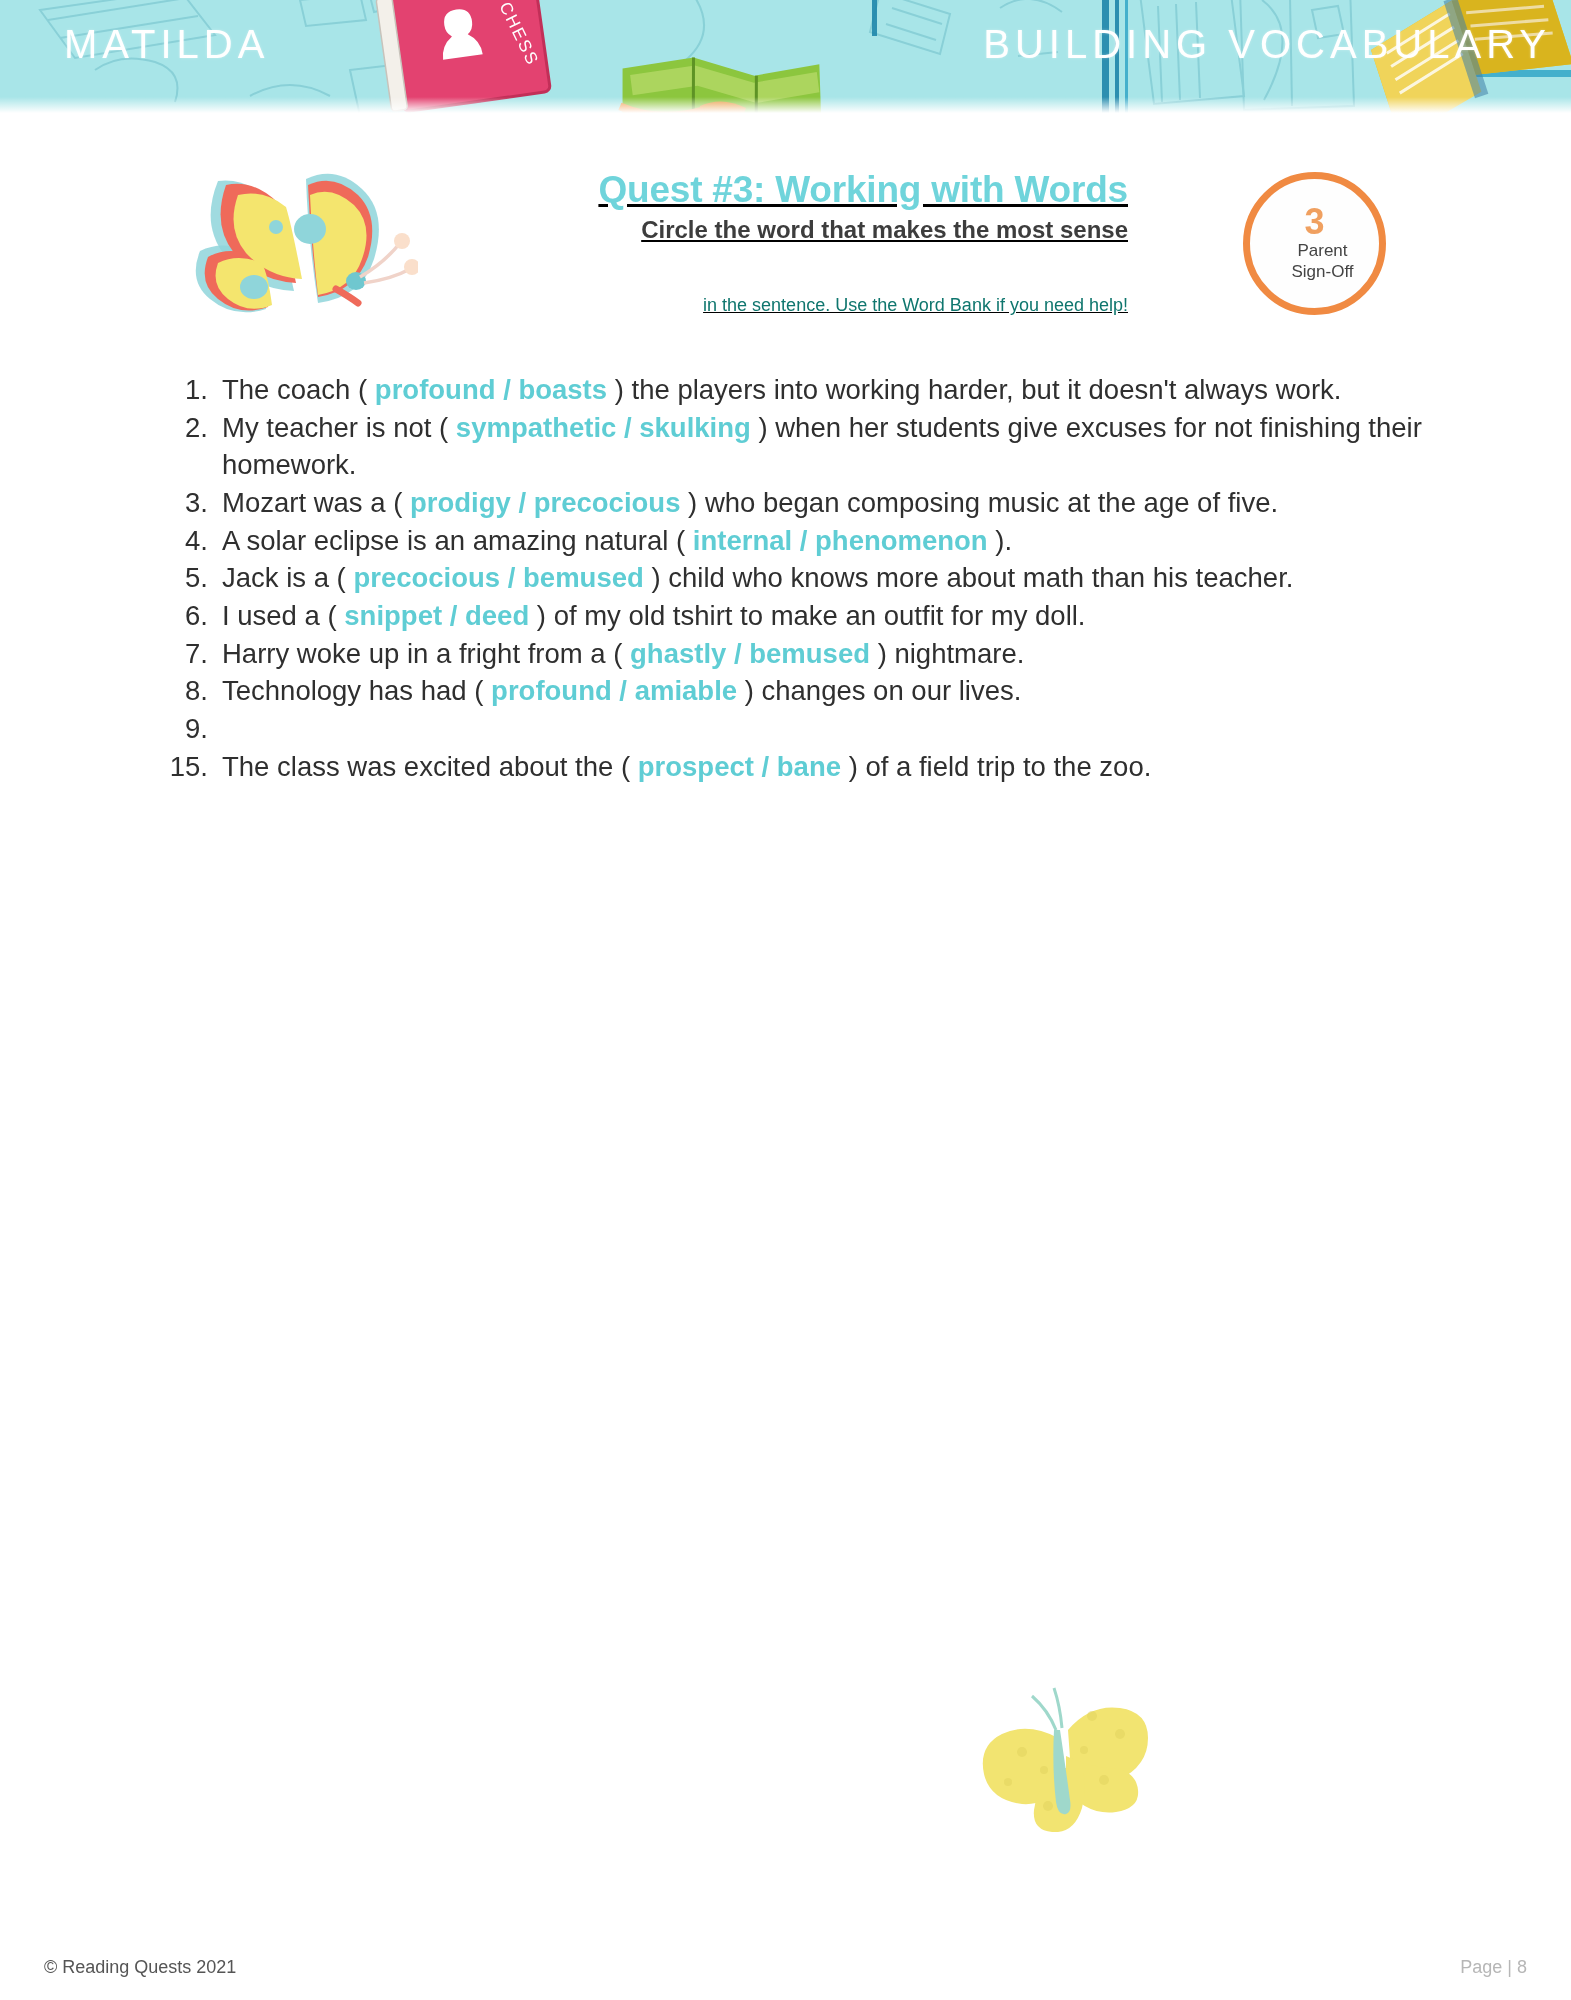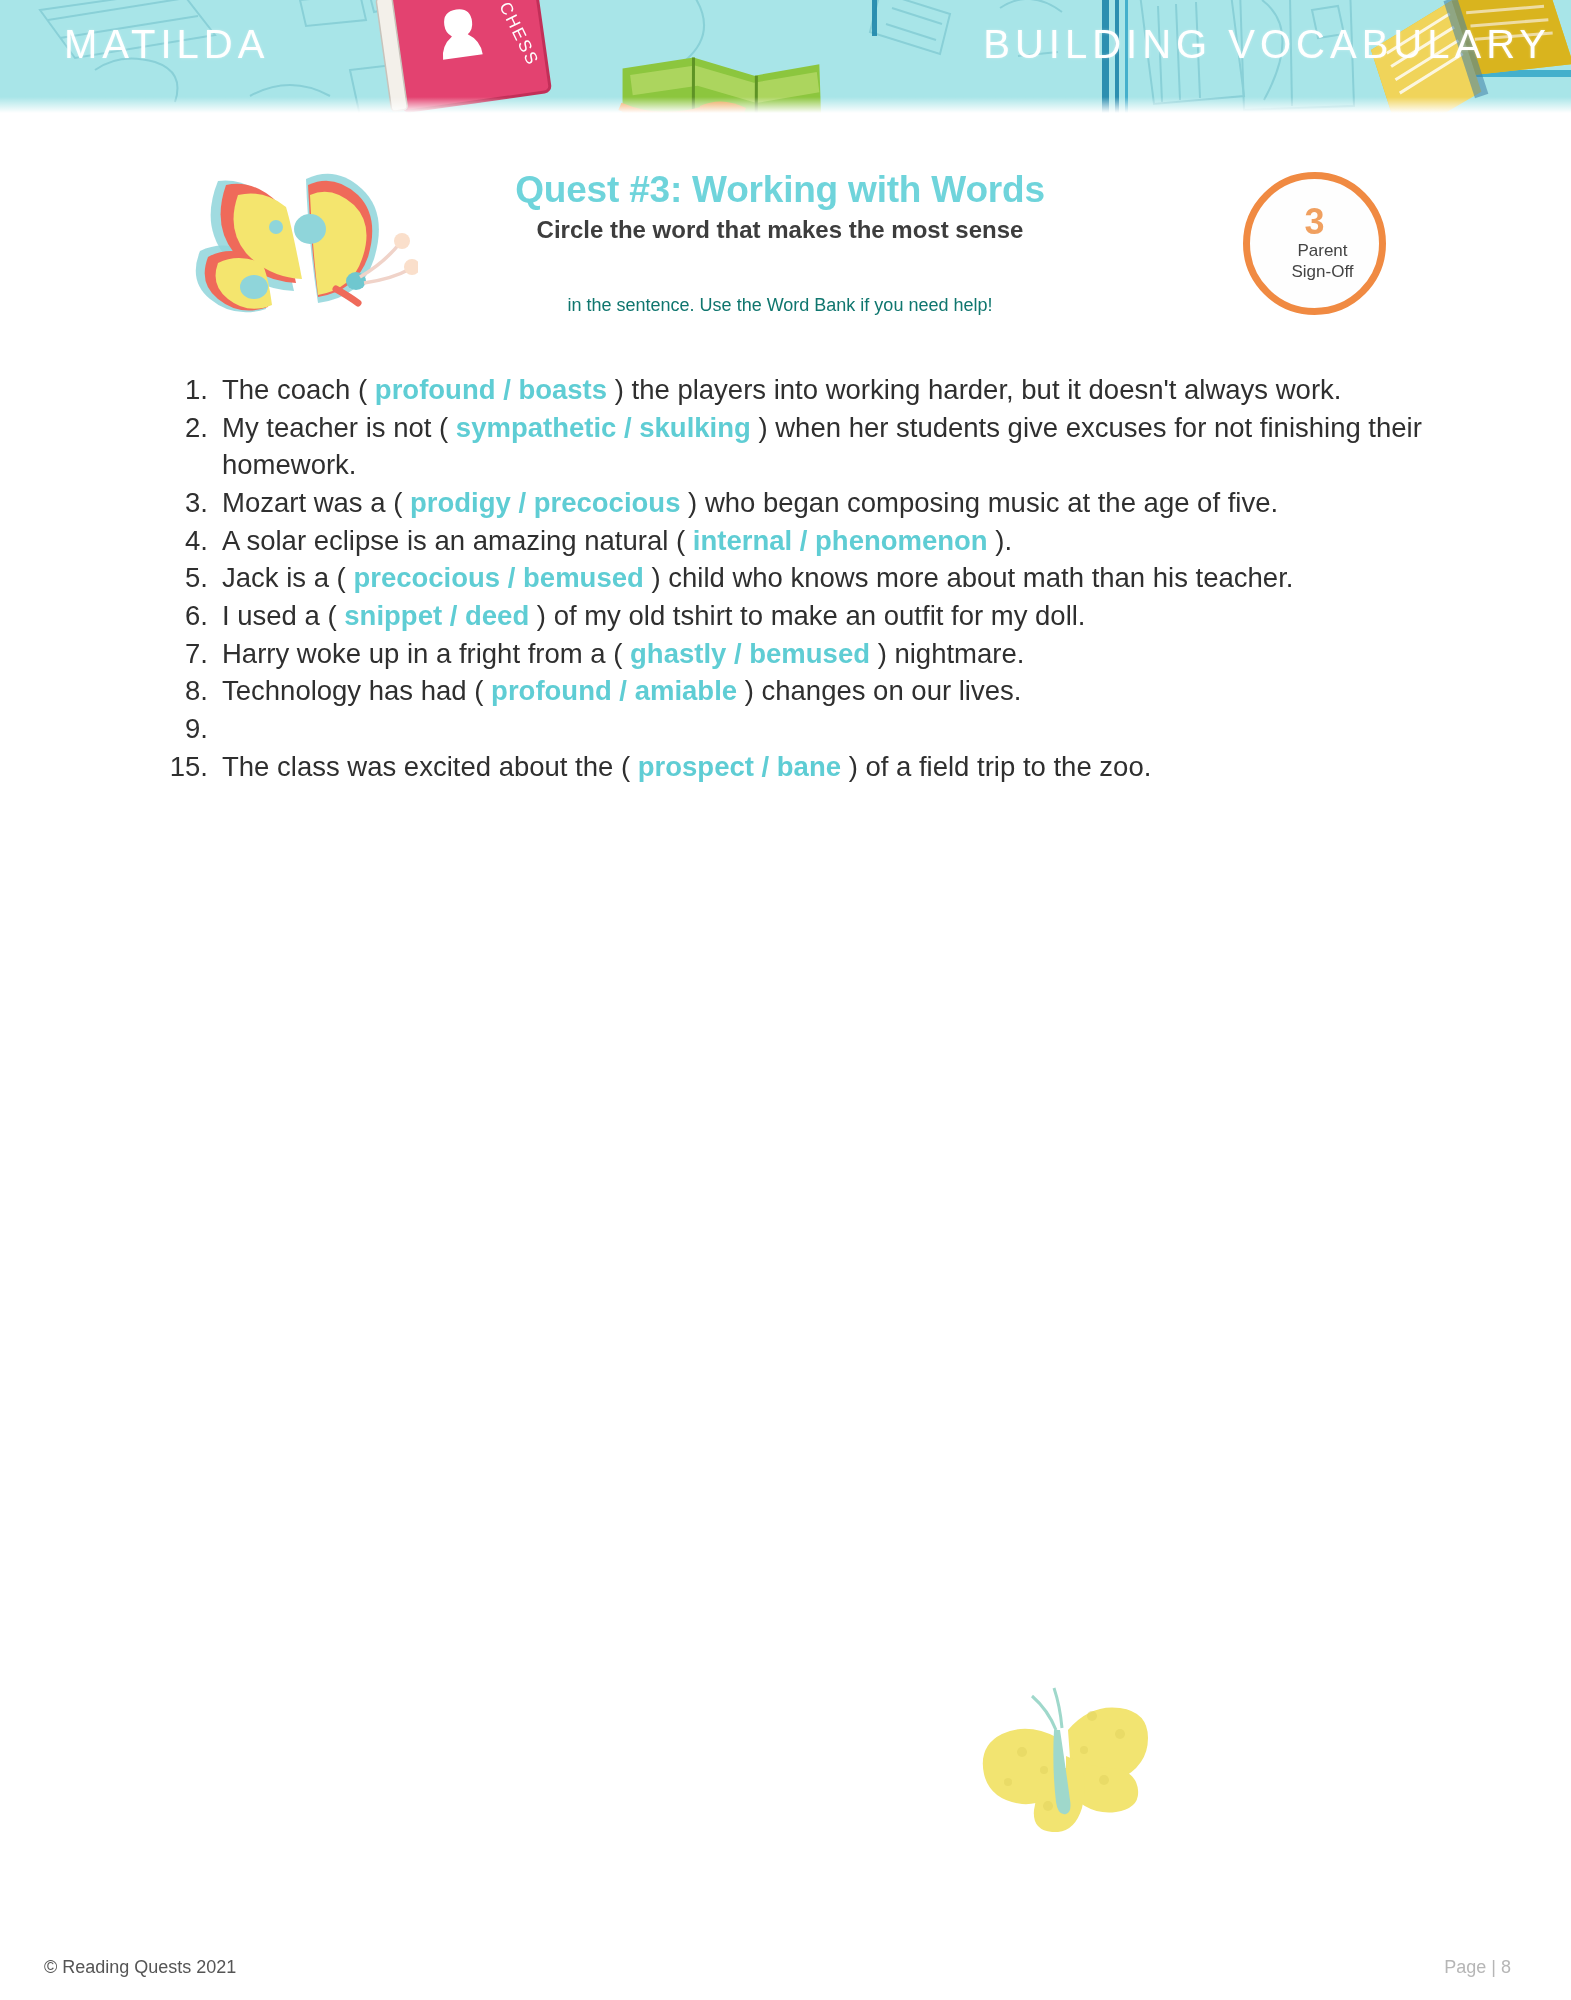--- a/index.html
+++ b/index.html
@@ -60,24 +60,25 @@
   }
   .butterfly-logo {
     position: absolute;
     left: 188px;
     top: -6px;
     width: 230px;
     height: 165px;
   }
   .quest-text {
     position: absolute;
-    left: 410px;
+    left: 388px;
     top: 2px;
     width: 740px;
-    text-align: center;
+    text-align: right;
+    text-decoration: underline;
   }
   .quest-title {
     color: #6fd4db;
     font-size: 37px;
     font-weight: bold;
     line-height: 1.25;
     letter-spacing: -.2px;
   }
   .quest-sub-bold {
     color: #3d3d3d;
@@ -157,21 +158,21 @@
     position: absolute;
     left: 972px;
     top: 1672px;
     width: 190px;
     height: 160px;
   }
 
   
   .footer {
     position: absolute;
-    left: 0; right: 16px;
+    left: 0; right: 0;
     bottom: 22px;
     padding: 0 44px;
     display: flex;
     justify-content: space-between;
     align-items: baseline;
   }
   .footer-left {
     color: #555555;
     font-size: 18px;
   }

